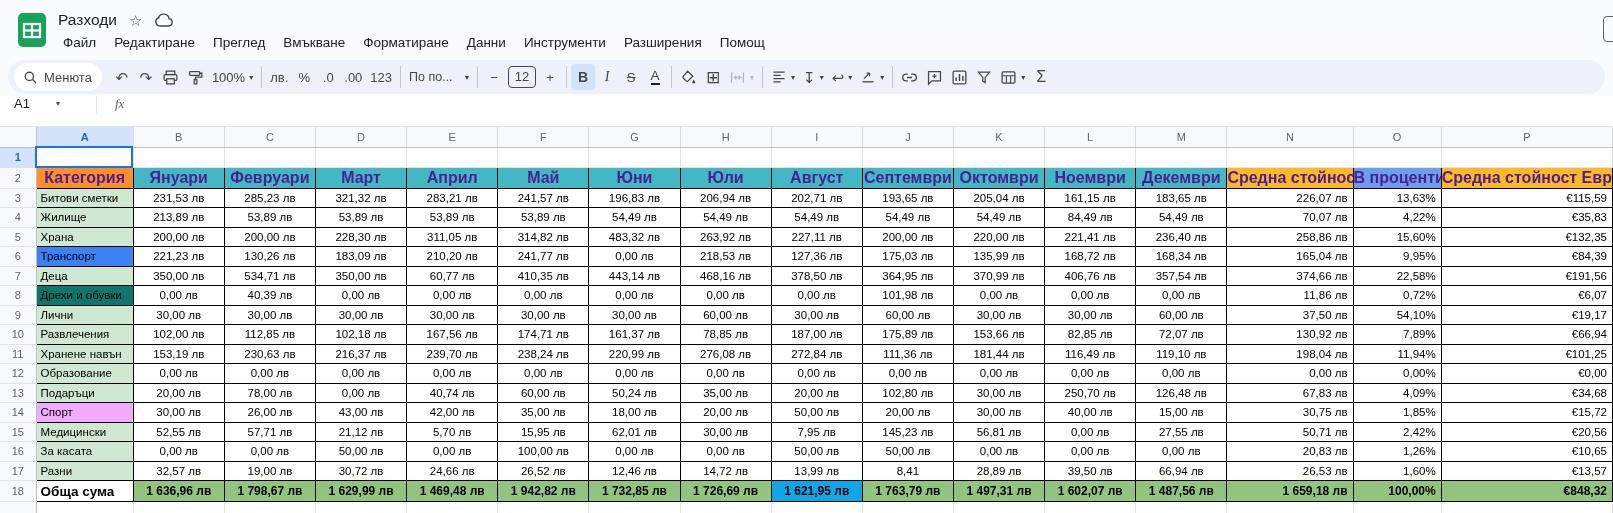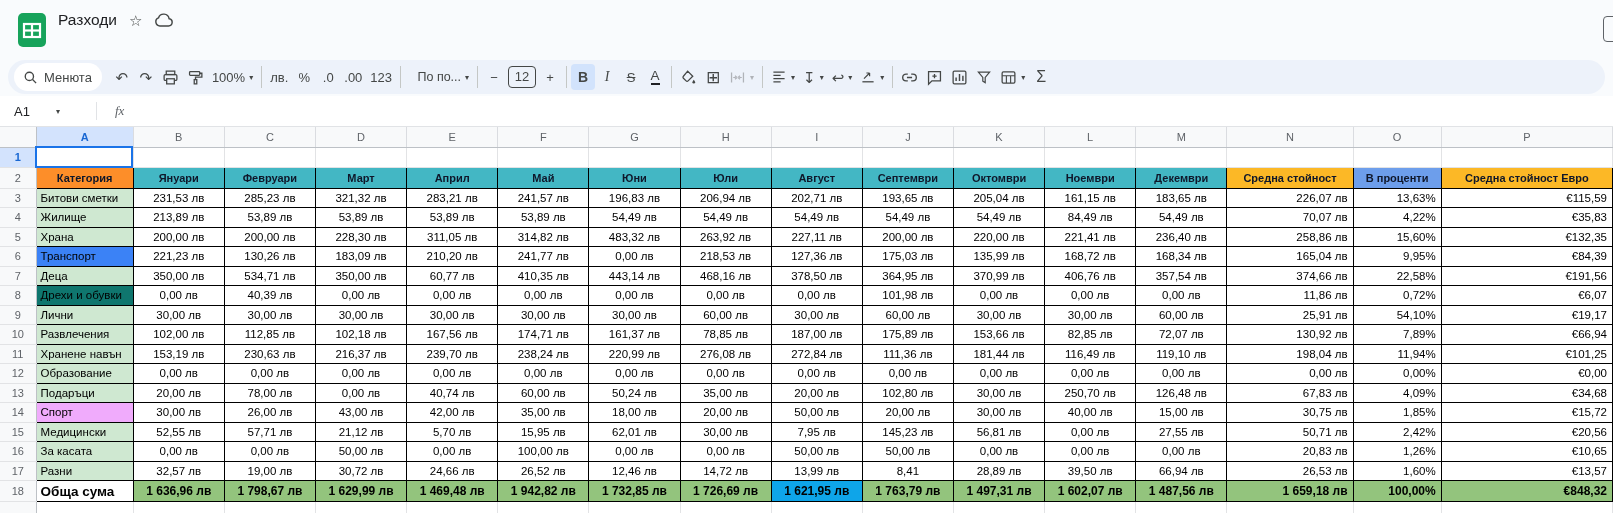--- a/index.html
+++ b/index.html
@@ -32,45 +32,45 @@
   .caret { font-size:8px; color:#444746; margin-left:2px; }
   .sep { width:1px; height:22px; background:#c4c7c5; margin:0 4px; flex:0 0 1px; }
   .active-b { background:#d2e3fc; font-weight:700; }
   .fsbox { width:28px; height:22px; border:1px solid #444746; border-radius:4px; text-align:center;
     font-size:13px; color:#444746; line-height:20px; margin:0 2px; }
   .bold-b { font-weight:700; font-size:14px; }
   .ital-b { font-style:italic; font-family:"Liberation Serif",serif; font-size:14px; }
   .strk-b { text-decoration:line-through; font-size:13px; }
   .ucolor { border-bottom:2.5px solid #202124; padding-bottom:0; line-height:14px; font-size:13.5px; }
   .grayed { color:#b0b3b8; }
-  .fontname { font-size:12.5px; width:52px; text-align:right; overflow:hidden; white-space:nowrap; }
+  .fontname { font-size:12.5px; width:52px; text-align:left; overflow:hidden; white-space:nowrap; }
 
   
   .fbar { position:absolute; left:0; top:96px; width:100%; height:31px; background:#fff;
-    display:flex; align-items:center; border-bottom:1px solid #e1e3e6; }
+    display:flex; align-items:flex-start; border-bottom:1px solid #e1e3e6; }
   .namebox { width:88px; padding-left:14px; display:flex; align-items:center; gap:24px; }
   .namebox .nb { font-size:13px; color:#202124; }
   .fx { font-size:13px; font-style:italic; color:#5f6368; margin-left:18px;
     font-family:"Liberation Serif",serif; }
   .fdiv { width:1px; height:18px; background:#e1e3e6; margin-left:8px; }
 
   
   .gridwrap { position:absolute; left:0; top:127px; width:1613px; height:386px; overflow:hidden; background:#fff; }
   table.sheet { border-collapse:collapse; table-layout:fixed; width:1613px; }
   td,th { overflow:hidden; white-space:nowrap; vertical-align:middle; }
   .corner { background:#f8f9fa; border-right:1px solid #bdc1c6; border-bottom:1px solid #bdc1c6; }
   .ch { background:#f8f9fa; border-right:1px solid #dadce0; border-bottom:1px solid #bdc1c6;
     font-size:11px; font-weight:400; color:#5f6368; text-align:center; }
   .ch.sel { background:#d3e3fd; color:#1967d2; font-weight:700; }
   .rn { background:#f8f9fa; border-right:1px solid #bdc1c6; border-bottom:1px solid #e2e3e5;
     font-size:11px; color:#5f6368; text-align:center; font-weight:400; }
   .rn.sel { background:#d3e3fd; color:#1967d2; font-weight:700; }
   .lt { border:1px solid #e2e3e5; background:#fff; }
   .tb { border:1px solid #000; background:#fff; font-size:11.5px; color:#000; }
-  .hd { border:1px solid #000; font-weight:700; font-size:11px; color:#0f172a; text-align:center; }
+  .hd { border:1px solid #000; font-weight:700; font-size:16px; color:#4c1d95; text-align:center; }
   .c { text-align:center; }
   .r { text-align:right; padding-right:5px; }
   .l { text-align:left; padding-left:4px; }
   .tt { font-weight:700; font-size:12px; }
   .tlabel { font-weight:700; font-size:13.5px; background:#fff; text-align:left; padding-left:4px; }
   .selbox { position:absolute; left:35px; top:19px; width:98px; height:22px;
     border:2px solid #1a73e8; pointer-events:none; }
 </style>
 </head>
 <body>
@@ -84,20 +84,31 @@
       <line x1="8" y1="18.5" x2="24" y2="18.5" stroke="#fff" stroke-width="2.2"></line>
       <line x1="16" y1="12" x2="16" y2="25" stroke="#fff" stroke-width="2.2"></line>
     </svg>
     <div class="titlerow">
       <span class="doc-title">Разходи</span>
       <span class="tico">☆</span>
       <svg width="20" height="16" viewBox="0 0 22 16">
         <path d="M6.5 14.5h9.5a4 4 0 0 0 .6-7.95A6 6 0 0 0 5 5.6 4.6 4.6 0 0 0 6.5 14.5z" fill="none" stroke="#444746" stroke-width="1.6"></path>
       </svg>
     </div>
+    <div class="menubar">
+        <span class="menu-item">Файл</span>
+        <span class="menu-item">Редактиране</span>
+        <span class="menu-item">Преглед</span>
+        <span class="menu-item">Вмъкване</span>
+        <span class="menu-item">Форматиране</span>
+        <span class="menu-item">Данни</span>
+        <span class="menu-item">Инструменти</span>
+        <span class="menu-item">Разширения</span>
+        <span class="menu-item">Помощ</span>
+      </div>
     <div class="clipped-ico"></div>
   </div>
 
   <div class="toolbar">
     <div class="search-pill">
       <svg width="15" height="15" viewBox="0 0 20 20">
         <circle cx="8.5" cy="8.5" r="5.5" fill="none" stroke="#444746" stroke-width="1.8"></circle>
         <line x1="12.8" y1="12.8" x2="17.5" y2="17.5" stroke="#444746" stroke-width="1.8"></line>
       </svg>
       <span>Менюта</span>
@@ -431,21 +442,21 @@
             <td class="tb c">30,00 лв</td>
             <td class="tb c">30,00 лв</td>
             <td class="tb c">30,00 лв</td>
             <td class="tb c">30,00 лв</td>
             <td class="tb c">60,00 лв</td>
             <td class="tb c">30,00 лв</td>
             <td class="tb c">60,00 лв</td>
             <td class="tb c">30,00 лв</td>
             <td class="tb c">30,00 лв</td>
             <td class="tb c">60,00 лв</td>
-            <td class="tb r">25,91 лв</td>
+            <td class="tb r">37,50 лв</td>
             <td class="tb r">54,10%</td>
             <td class="tb r">€19,17</td>
           </tr>
           <tr style="height:19.5px">
             <td class="rn">10</td>
             <td class="tb l" style="background:#cfe8d1">Развлечения</td>
             <td class="tb c">102,00 лв</td>
             <td class="tb c">112,85 лв</td>
             <td class="tb c">102,18 лв</td>
             <td class="tb c">167,56 лв</td>

